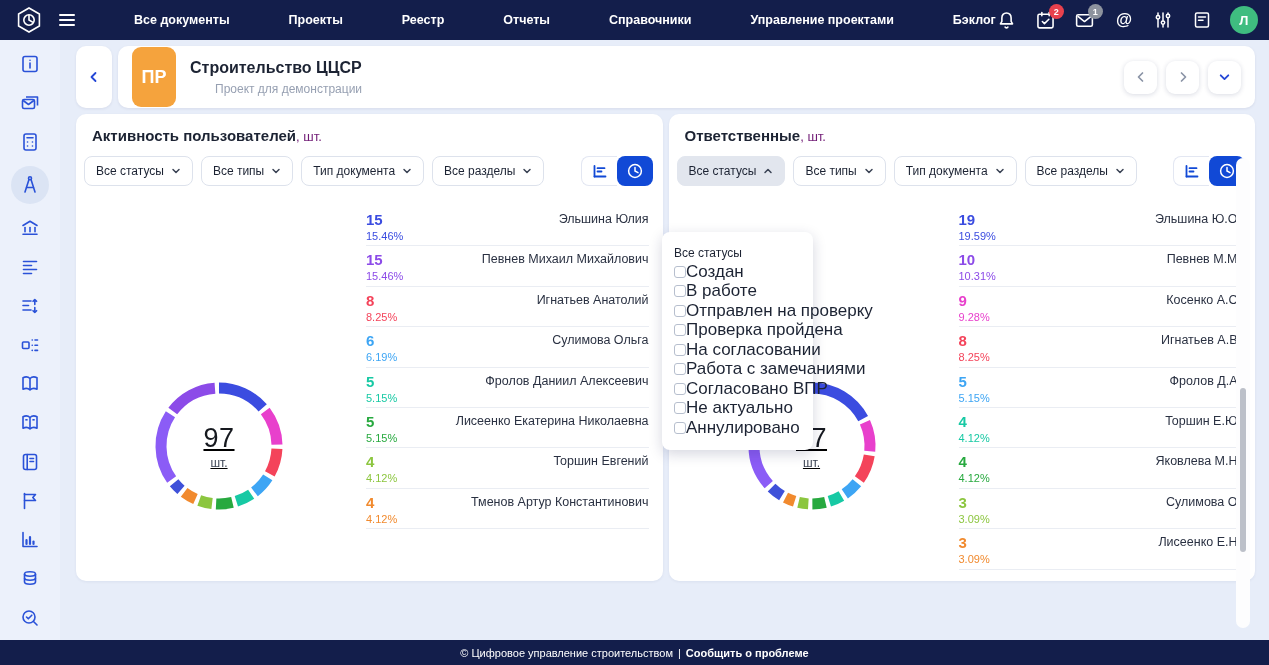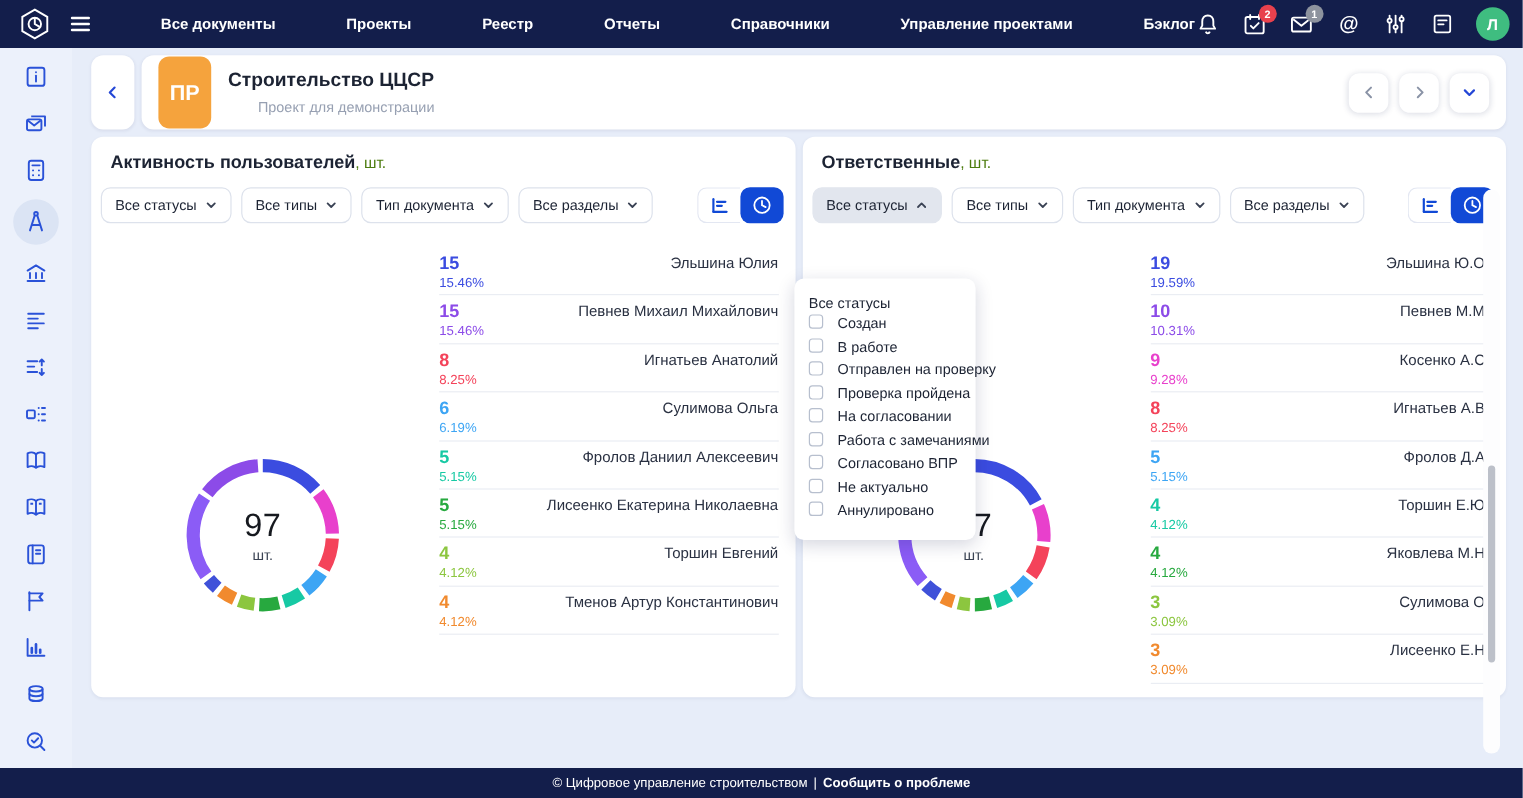--- a/index.html
+++ b/index.html
@@ -42,46 +42,46 @@
 
   
   .tabs-strip { margin-top:7px; height:39px; background:#fff; border-radius:8px; display:flex; align-items:center; gap:27px; padding:0 20px; box-shadow:0 1px 3px rgba(20,30,80,.06); }
   .tab { font-size:12.5px; font-weight:600; color:#1733d1; padding:4px 1px 7px; border-bottom:2px solid #c3cade; cursor:pointer; white-space:nowrap; }
   .tab.active { border-bottom-color:#1b2a6e; }
 
   
   .content-row { margin-top:6px; display:flex; gap:6px; height:467px; }
   .panel { position:relative; flex:1; background:#fff; border-radius:10px; overflow:hidden; box-shadow:0 1px 3px rgba(20,30,80,.06); }
   .panel-title { position:absolute; left:16px; top:13px; font-size:15px; font-weight:700; color:#1c2333; }
-  .panel-title .unit { font-size:13px; font-weight:400; color:#4d7c0f; }
+  .panel-title .unit { font-size:13px; font-weight:400; color:#701a75; }
   .filters { position:absolute; left:8px; top:42px; display:flex; gap:8px; }
   .fbtn { height:30px; display:flex; align-items:center; gap:7px; background:#fff; border:1px solid #dde2ec; border-radius:8px; padding:0 11px; font-size:12px; color:#1c2333; font-family:inherit; cursor:pointer; white-space:nowrap; }
   .fbtn.open { background:#e2e6ee; border-color:#e2e6ee; }
   .fbtn .chev { transition:none; }
   .fbtn.open .chev { transform:rotate(180deg); }
   .toggle-group { position:absolute; right:10px; top:42px; display:flex; }
   .tbtn { width:36px; height:30px; border:none; display:flex; align-items:center; justify-content:center; cursor:pointer; }
   .tbtn.bar { background:#fff; border:1px solid #e3e7f2; border-right:none; border-radius:8px 0 0 8px; }
   .tbtn.donut { background:#1149d6; border-radius:8px; }
 
   .donut-wrap { position:absolute; left:58px; top:247px; width:170px; height:170px; }
-  .donut-center { position:absolute; left:0; top:0; width:170px; height:170px; display:flex; flex-direction:column; align-items:center; justify-content:center; pointer-events:none; }
+  .donut-center { position:absolute; left:0; top:0; width:170px; height:170px; display:flex; flex-direction:column; align-items:center; justify-content:center; pointer-events:none;text-decoration:underline; }
   .dc-val { font-size:27px; color:#16191f; letter-spacing:.5px; }
   .dc-unit { font-size:12px; color:#3c4454; margin-top:2px; }
 
   .list { position:absolute; left:290px; right:14px; top:92px; bottom:0; }
   .lrow { height:40.4px; display:flex; align-items:flex-start; padding-top:6px; border-bottom:1px solid #eaedf3; }
   .lv { font-size:15px; font-weight:700; line-height:15px; }
   .lp { font-size:11px; margin-top:3px; }
   .lname { margin-left:auto; font-size:12.5px; color:#2a3142; line-height:15px; }
 
   
   .dropdown { position:absolute; left:662px; top:232px; width:151px; background:#fff; border-radius:8px; box-shadow:0 4px 14px rgba(20,30,80,.18); padding:11px 12px 12px; z-index:50; }
   .dd-header { font-size:12px; color:#1c2333; height:19px; display:flex; align-items:center; cursor:pointer; }
-  .dd-item { height:19.5px; display:flex; align-items:flex-start; gap:12px; font-size:12px; color:#1c2333; cursor:pointer; white-space:nowrap; }
+  .dd-item { height:19.5px; display:flex; align-items:center; gap:0; font-size:17px; color:#1c2333; cursor:pointer; white-space:nowrap; }
   .cbox { width:12px; height:12px; border:1px solid #b7bfce; border-radius:3px; background:#fff; flex:0 0 auto; }
 
   
   .scroll-track { position:absolute; left:1236px; top:158px; width:14px; height:470px; background:#fdfdfe; border-radius:7px; z-index:35; }
   .scroll-thumb { position:absolute; left:4px; top:230px; width:6px; height:164px; background:#bcc0c9; border-radius:3px; cursor:pointer; }
 </style>
 </head>
 <body>
 
 <div class="app">

